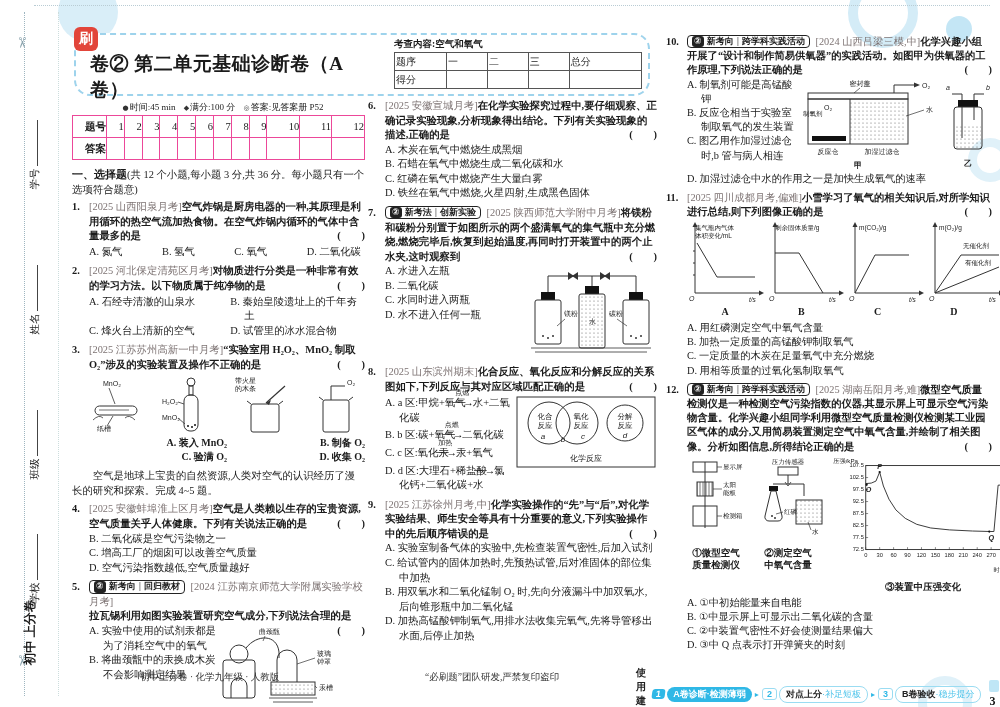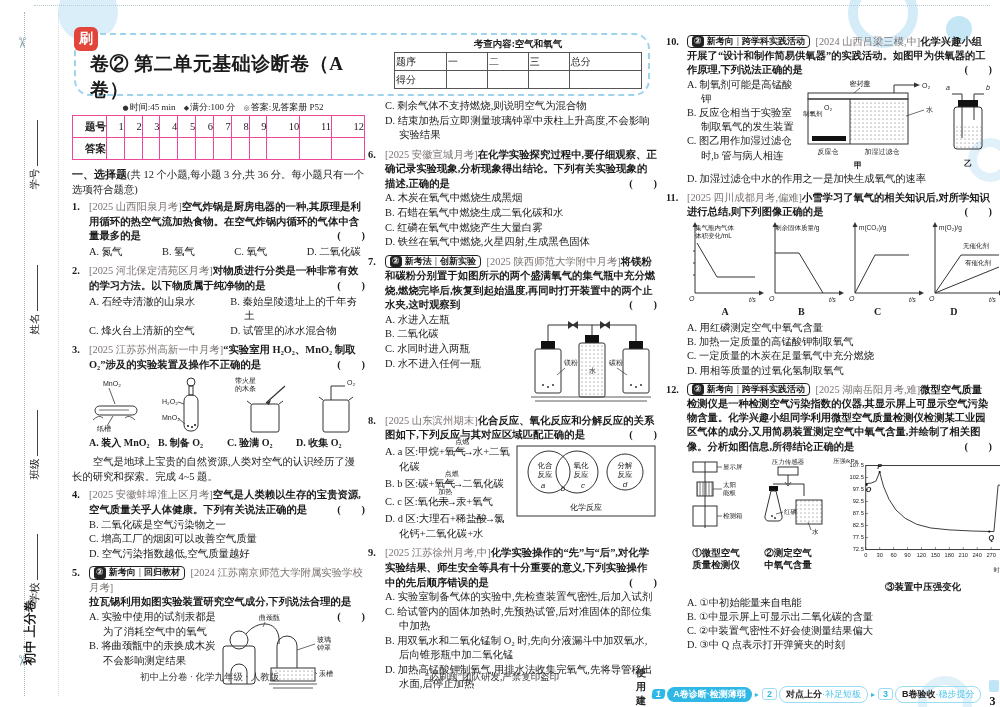--- a/index.html
+++ b/index.html
@@ -18,21 +18,21 @@
 .vline2{position:absolute;left:58px;top:12px;height:684px;border-left:1px dotted #cdd}
 .scis{position:absolute;left:16px;color:#8aa3ad;font-size:15px;transform:rotate(90deg);font-family:"DejaVu Sans",sans-serif}
 .side-field{position:absolute;left:-20px;width:110px;text-align:center;transform:rotate(-90deg);font-size:10.5px;white-space:nowrap}
 .side-field .uline{display:inline-block;width:46px;border-bottom:1px solid #444;height:9px;margin-left:2px}
 .brand{position:absolute;left:-12px;top:624px;width:84px;text-align:center;transform:rotate(-90deg);font-weight:bold;font-size:12.5px;white-space:nowrap}
 
 .header-box{position:absolute;left:74px;top:33px;width:576px;height:63px;border:2px dashed #9ed3ec;border-radius:16px;background:#fff}
 .corner-tag{position:absolute;left:74px;top:27px;width:24px;height:24px;background:#e2453a;color:#fff;border-radius:6px;font-size:14px;font-weight:bold;display:flex;align-items:center;justify-content:center;font-family:"Liberation Sans",sans-serif;z-index:3}
 .title{position:absolute;left:14px;top:16px;width:296px;font-size:19px;font-weight:bold;letter-spacing:.5px}
 .scope{position:absolute;left:318px;top:3px;width:248px}
-.scope-label{text-align:center;font-size:9.5px;font-weight:bold;margin-bottom:1px}
+.scope-label{font-size:9.5px;font-weight:bold;margin-bottom:1px}
 table.grid{border-collapse:collapse;width:100%;font-size:10px}
 table.grid td{border:1px solid #555;text-align:left;height:18px;padding:0 1px}
 .meta{position:absolute;left:74px;top:101px;width:292px;text-align:center;font-size:9px;white-space:nowrap}
 .meta .ic{font-size:7px;color:#333;margin:0 1px 0 6px;font-family:"DejaVu Sans",sans-serif}
 .ans-wrap{position:absolute;left:72px;top:115px;width:293px}
 table.ans{border-collapse:collapse;width:100%;font-size:10.5px}
 table.ans td{border:1px solid #ec4899;text-align:right;height:22px;padding:0}
 table.ans td.lab{width:34px;font-weight:bold}
 
 .col{position:absolute;font-size:10.4px;line-height:1.4}
@@ -51,21 +51,21 @@
 .opts-inline4 .opt{padding-left:0;text-indent:0}
 .opts-grid2{display:grid;grid-template-columns:1.05fr 1fr;margin-top:1px}
 .intro{text-indent:2em;margin:2px 0 4px 0;color:#222}
 .tagpill{display:inline-flex;align-items:center;border:1.2px solid #222;border-radius:4px;padding:0 4px;font-family:"Liberation Sans","DejaVu Sans",sans-serif;font-size:9px;font-weight:bold;line-height:1.25;margin-right:3px;vertical-align:1px;background:#fff}
 .tagpill .ticon{background:#222;color:#fff;border-radius:3px;margin-right:3px;padding:0 2px;font-size:9px}
 .tagpill .sep{margin:0 3px;font-weight:normal;color:#666}
 
 svg{display:block}
 svg text{font-family:"Liberation Sans","DejaVu Sans",sans-serif;fill:#222}
 .figrow4{display:flex;justify-content:space-between;align-items:flex-end;margin-top:2px}
-.caprow4{display:grid;grid-template-columns:1fr 1fr 1fr 1fr;text-align:left;font-weight:bold;font-size:10px;margin-bottom:2px}
+.caprow4{display:grid;grid-template-columns:1fr 1fr;text-align:right;font-weight:bold;font-size:10px;margin-bottom:2px}
 .q5fig{float:right;width:118px;margin:0 0 2px 3px}
 .q7wrap{display:flex}
 .q7wrap .opts{flex:1}
 .q8fig{float:right;width:142px;margin:1px 0 2px 3px}
 .q10row{display:flex;gap:2px}
 .q10row .opts{flex:1}
 .graphs{display:grid;grid-template-columns:repeat(4,1fr);gap:2px;margin-top:2px}
 .caprowg{display:grid;grid-template-columns:repeat(4,1fr);text-align:center;font-weight:bold;font-size:10px;margin-bottom:2px}
 .q12figs{display:flex;gap:3px;margin-top:2px;align-items:flex-start}
 .devcap{text-align:center;font-weight:bold;font-size:9.5px;line-height:1.25}
@@ -306,24 +306,20 @@
         <path d="M50,74 h48 M54,78 h40" stroke="#333" fill="none" stroke-width="0.8"></path>
       </svg>
       <div>
         <span class="opt">A. 实验中使用的试剂汞都是为了消耗空气中的氧气</span>
         <span class="opt">B. 将曲颈甑中的汞换成木炭不会影响测定结果</span>
       </div>
     </div>
   </div>
 
   <div class="col" id="col2">
-    <div class="q" style="padding-left:17px">
-      <span class="opt">C. 剩余气体不支持燃烧,则说明空气为混合物</span>
-      <span class="opt">D. 结束加热后立即测量玻璃钟罩中汞柱上升高度,不会影响实验结果</span>
-    </div>
 
     <div class="q">
       <span class="qnum">6.</span>
       <span class="src">[2025 安徽宣城月考]</span><span class="stem">在化学实验探究过程中,要仔细观察、正确记录实验现象,分析现象得出结论。下列有关实验现象的描述,正确的是</span><span class="paren">(　　)</span>
       <div>
         <span class="opt">A. 木炭在氧气中燃烧生成黑烟</span>
           <span class="opt">B. 石蜡在氧气中燃烧生成二氧化碳和水</span>
           <span class="opt">C. 红磷在氧气中燃烧产生大量白雾</span>
           <span class="opt">D. 铁丝在氧气中燃烧,火星四射,生成黑色固体</span>
       </div>

